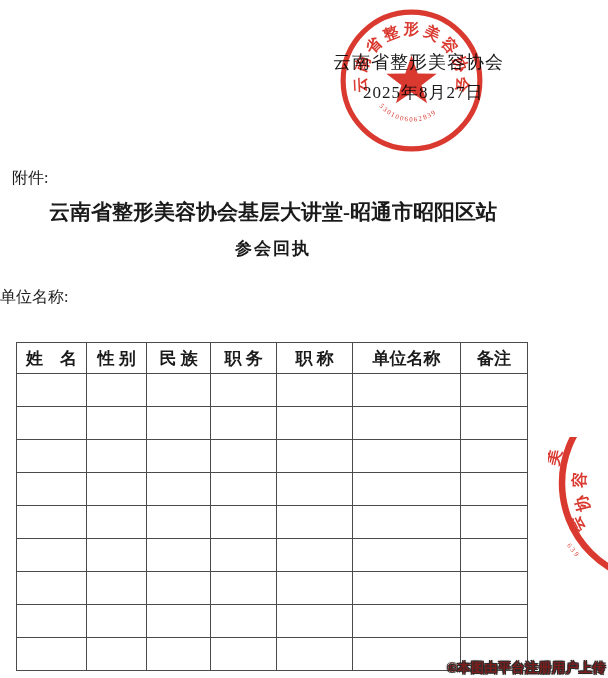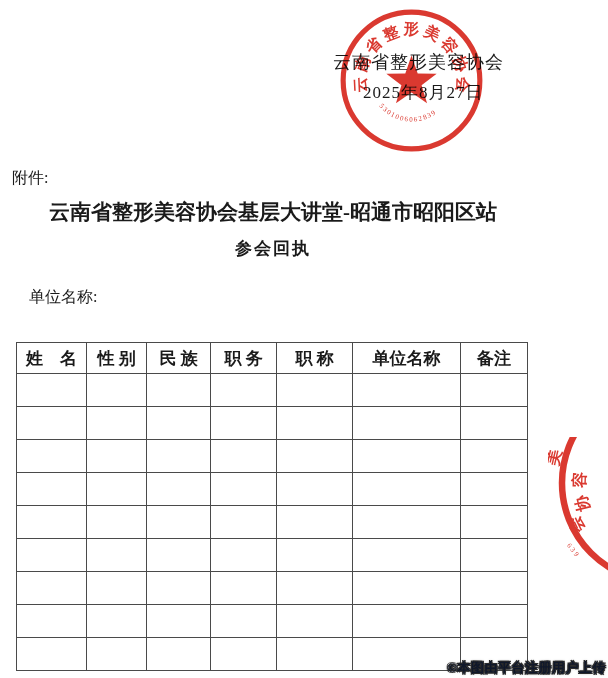--- a/index.html
+++ b/index.html
@@ -9,39 +9,39 @@
     font-family:"Liberation Serif","DejaVu Serif",serif;
     color:var(--ink,#1a1a1a);
     --seal-red:#d7281e;--ink:#1a1a1a;--line:#4a4a4a;
   }
   .abs{position:absolute;}
   .letterhead-org{left:333px;top:50px;font-size:18px;letter-spacing:1px;}
   .letterhead-date{left:363px;top:81px;font-size:17px;letter-spacing:1px;}
   .attachment{left:12px;top:168px;font-size:16px;text-align:right;}
   .doc-title{left:38px;top:198px;width:470px;text-align:center;font-size:21px;font-weight:700;}
   .doc-subtitle{left:38px;top:237px;width:470px;text-align:center;font-size:17px;font-weight:700;letter-spacing:2px;}
-  .unit-label{left:29px;top:287px;font-size:16px;}
+  .unit-label{left:0;top:287px;font-size:16px;}
   .instruction{left:12px;top:313px;font-size:16px;}
   table.reply{
     position:absolute;left:16px;top:342px;width:511px;
     border-collapse:collapse;table-layout:fixed;
   }
   table.reply th,table.reply td{
     border:1px solid var(--line);padding:0;font-weight:700;
     font-size:17px;text-align:center;vertical-align:middle;
   }
   table.reply th{height:30px;}
   table.reply td{height:32px;}
   .seal-top{left:338px;top:7px;mix-blend-mode:multiply;opacity:.92;}
   .seal-bottom-clip{left:548px;top:437px;width:60px;height:140px;overflow:hidden;
     mix-blend-mode:multiply;opacity:.92;}
   .seal-bottom-svg{left:-7px;top:-74px;}
   .watermark{
     right:2px;bottom:1px;font-family:"Liberation Sans","DejaVu Sans",sans-serif;
-    font-size:13px;font-weight:700;color:#0f172a;letter-spacing:.5px;
+    font-size:13px;font-weight:700;color:#7f1d1d;letter-spacing:.5px;
     text-shadow:-1px -1px 0 #2b2b2b,1px -1px 0 #2b2b2b,-1px 1px 0 #2b2b2b,
                 1px 1px 0 #2b2b2b,0 0 3px rgba(0,0,0,.55);
   }
 </style>
 </head>
 <body>
 
 <div class="page" style="--seal-red: #d7281e; --ink: #1a1a1a; --line: #4a4a4a;">
 
   <div class="abs letterhead-org">云南省整形美容协会</div>

